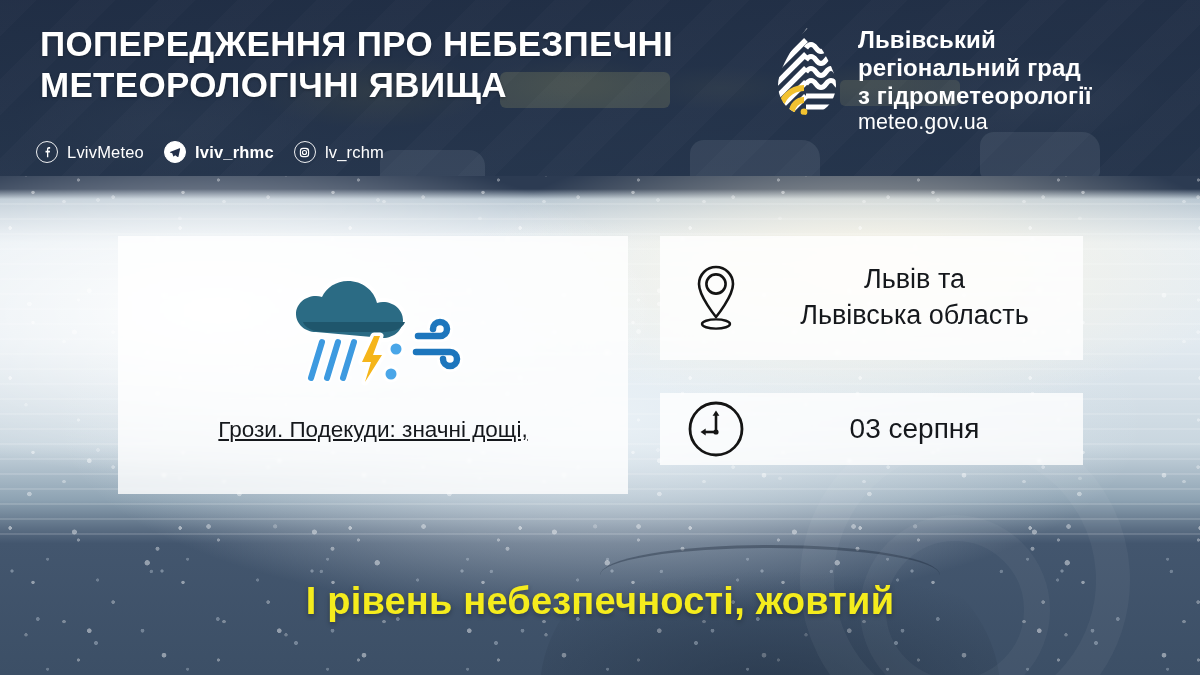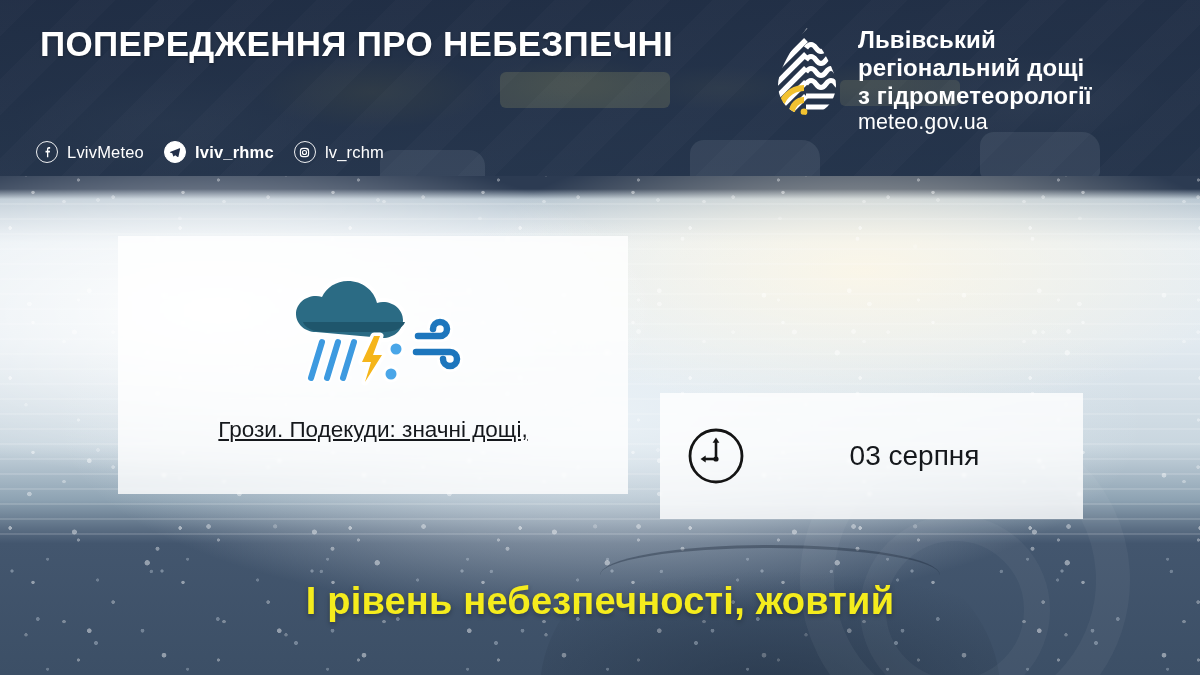--- a/index.html
+++ b/index.html
@@ -190,21 +190,21 @@
   }
 
   
   .panel{
     position:absolute;
     background:rgba(255,255,255,.80);
     backdrop-filter:blur(1px);
   }
   .panel-main{ left:118px; top:236px; width:510px; height:258px; }
   .panel-region{ left:660px; top:236px; width:423px; height:124px; }
-  .panel-date{ left:660px; top:393px; width:423px; height:126px; }
+  .panel-date{ left:660px; top:393px; width:423px; height:72px; }
 
   .wx-icon{
     position:absolute; left:50%; top:34px; transform:translateX(-50%);
     width:206px; height:118px;
   }
   .wx-text{
     position:absolute; left:0; right:0; top:178px;
     text-align:center; color:#15181c;
     font-size:22.5px; line-height:1.42; font-weight:400;text-decoration:underline;
   }
@@ -255,20 +255,21 @@
     <div class="header-tint"></div>
     <div class="car c1"></div>
     <div class="car c2"></div>
     <div class="car c3"></div>
     <div class="plate"></div>
     <div class="plate2"></div>
     <div class="header-stripes"></div>
 
     <div class="title">
       <span class="ln">ПОПЕРЕДЖЕННЯ ПРО НЕБЕЗПЕЧНІ</span>
+      <span class="ln">МЕТЕОРОЛОГІЧНІ ЯВИЩА</span>
     </div>
 
     <div class="socials">
 
       <div class="soc">
         <span class="ring">
           <svg width="12" height="12" viewBox="0 0 12 12">
             <path d="M7.3 11.2V6.5h1.5l.25-1.8H7.3V3.6c0-.52.15-.87.9-.87h.95V1.12C8.98 1.09 8.5 1.05 7.95 1.05c-1.18 0-1.98.72-1.98 2.04v1.6H4.5v1.8h1.47v4.7z" fill="#ffffff"></path>
           </svg>
         </span>
@@ -333,21 +334,21 @@
             <g fill="none" stroke="#f2c230" stroke-width="6" stroke-linecap="butt">
               <path d="M34 62 A24 24 0 0 0 10 86"></path>
               <path d="M34 74 A12 12 0 0 0 22 86"></path>
             </g>
             <circle cx="34" cy="86" r="3.4" fill="#f2c230"></circle>
           </g>
         </svg>
       </span>
       <span class="logo-txt">
         <span class="l">Львівський</span>
-        <span class="l">регіональний дощі</span>
+        <span class="l">регіональний град</span>
         <span class="l">з гідрометеорології</span>
         <span class="url">meteo.gov.ua</span>
       </span>
     </div>
   </div>
 
   <div class="panel panel-main">
     <span class="wx-icon">
       <svg width="206" height="118" viewBox="0 0 206 118">
 
@@ -388,20 +389,35 @@
           <path d="M146 82h34a7 7 0 1 1-7 7"></path>
         </g>
       </svg>
     </span>
 
     <div class="wx-text">
       <span class="ln">Грози. Подекуди:  значні дощі,</span>
     </div>
   </div>
 
+  <div class="panel panel-region">
+    <div class="row">
+      <span class="ico">
+        <svg width="54" height="70" viewBox="0 0 54 70">
+          <path d="M27 4C17.6 4 10 11.6 10 21c0 12.4 17 33 17 33s17-20.6 17-33C44 11.6 36.4 4 27 4z" fill="none" stroke="#141414" stroke-width="2.6" stroke-linejoin="round"></path>
+          <circle cx="27" cy="21" r="9.6" fill="none" stroke="#141414" stroke-width="2.6"></circle>
+          <ellipse cx="27" cy="61" rx="14" ry="4.6" fill="none" stroke="#141414" stroke-width="2.4"></ellipse>
+        </svg>
+      </span>
+      <span class="val">
+        <span class="ln">Львів та</span>
+        <span class="ln">Львівська область</span>
+      </span>
+    </div>
+  </div>
 
   <div class="panel panel-date">
     <div class="row date">
       <span class="ico">
         <svg width="62" height="62" viewBox="0 0 62 62">
           <circle cx="31" cy="31" r="26" fill="none" stroke="#141414" stroke-width="2.8"></circle>
           <circle cx="31" cy="34" r="2.6" fill="#141414"></circle>
 
           <line x1="31" y1="34" x2="31" y2="16" stroke="#141414" stroke-width="2.6"></line>
           <path d="M31 12.5l3.4 5.2h-6.8z" fill="#141414"></path>

